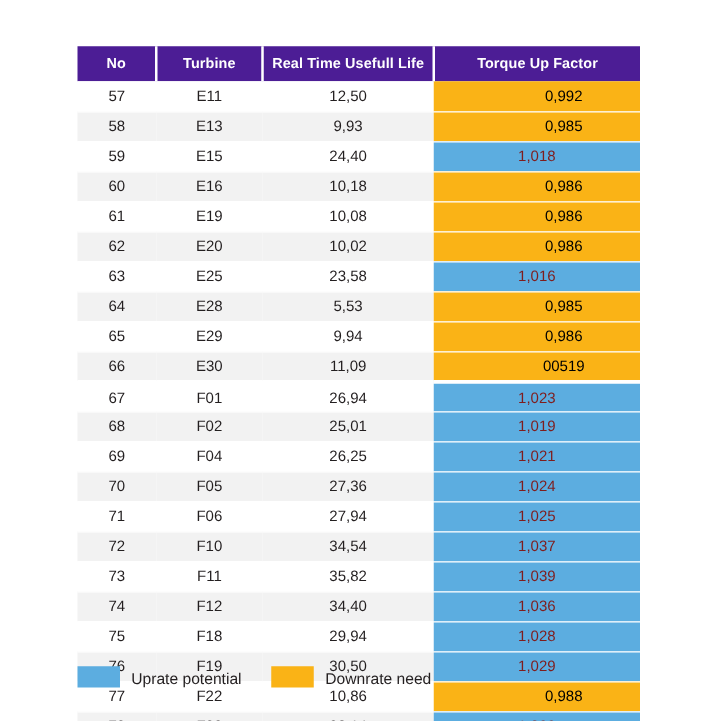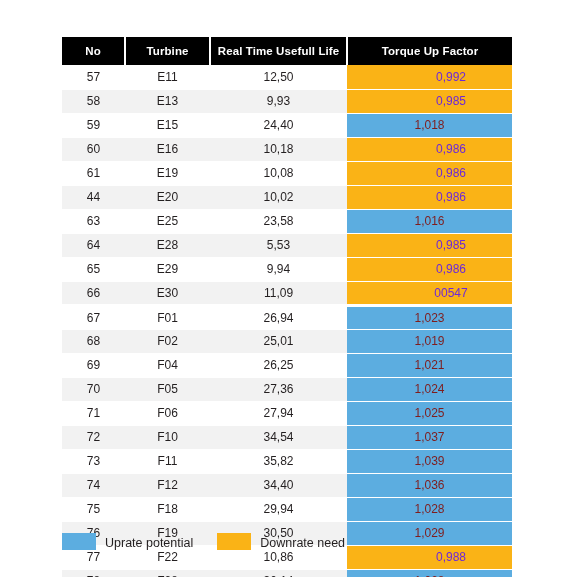--- a/index.html
+++ b/index.html
@@ -34,21 +34,21 @@
     width: 450px;
     table-layout: fixed;
   }
 
   table.data-table col.c-no       { width: 63px; }
   table.data-table col.c-turbine  { width: 85px; }
   table.data-table col.c-life     { width: 137px; }
   table.data-table col.c-torque   { width: 165px; }
 
   thead th {
-    background: #000000;
+    background: #4c1d95;
     color: #ffffff;
     font-size: 11.5px;
     font-weight: bold;
     letter-spacing: .1px;
     height: 28px;
     padding: 0 4px;
     text-align: center;
     vertical-align: middle;
     border-right: 2px solid #ffffff;
     box-sizing: border-box;
@@ -65,21 +65,21 @@
     padding: 0 4px;
     box-sizing: border-box;
     border-bottom: 1px solid #ffffff;
   }
 
   tbody tr.zebra td { background: #f2f2f2; }
   tbody tr.plain td { background: #ffffff; }
 
   
   tbody td.val-up   { background: #5cade0 !important; color: #7f1d1d; }
-  tbody td.val-down { background: #fab316 !important; color: #6d28d9; padding-left: 47px; }
+  tbody td.val-down { background: #fab316 !important; color: #000000; padding-left: 47px; }
 
   
   tbody tr.group-break td { border-bottom: 3px solid #ffffff; text-align: center; }
   tbody tr.group-break td.val-up,
   tbody tr.group-break td.val-down { border-bottom: 3px solid #ffffff; }
 
   tbody tr:last-child td { border-bottom: none; }
 
   
   .legend {
@@ -156,21 +156,21 @@
             <td>10,18</td>
             <td class="val-down">0,986</td>
           </tr>
           <tr class="plain">
             <td>61</td>
             <td>E19</td>
             <td>10,08</td>
             <td class="val-down">0,986</td>
           </tr>
           <tr class="zebra">
-            <td>44</td>
+            <td>62</td>
             <td>E20</td>
             <td>10,02</td>
             <td class="val-down">0,986</td>
           </tr>
           <tr class="plain">
             <td>63</td>
             <td>E25</td>
             <td>23,58</td>
             <td class="val-up">1,016</td>
           </tr>
@@ -183,21 +183,21 @@
           <tr class="plain">
             <td>65</td>
             <td>E29</td>
             <td>9,94</td>
             <td class="val-down">0,986</td>
           </tr>
           <tr class="zebra group-break">
             <td>66</td>
             <td>E30</td>
             <td>11,09</td>
-            <td class="val-down">00547</td>
+            <td class="val-down">00519</td>
           </tr>
           <tr class="plain">
             <td>67</td>
             <td>F01</td>
             <td>26,94</td>
             <td class="val-up">1,023</td>
           </tr>
           <tr class="zebra">
             <td>68</td>
             <td>F02</td>

